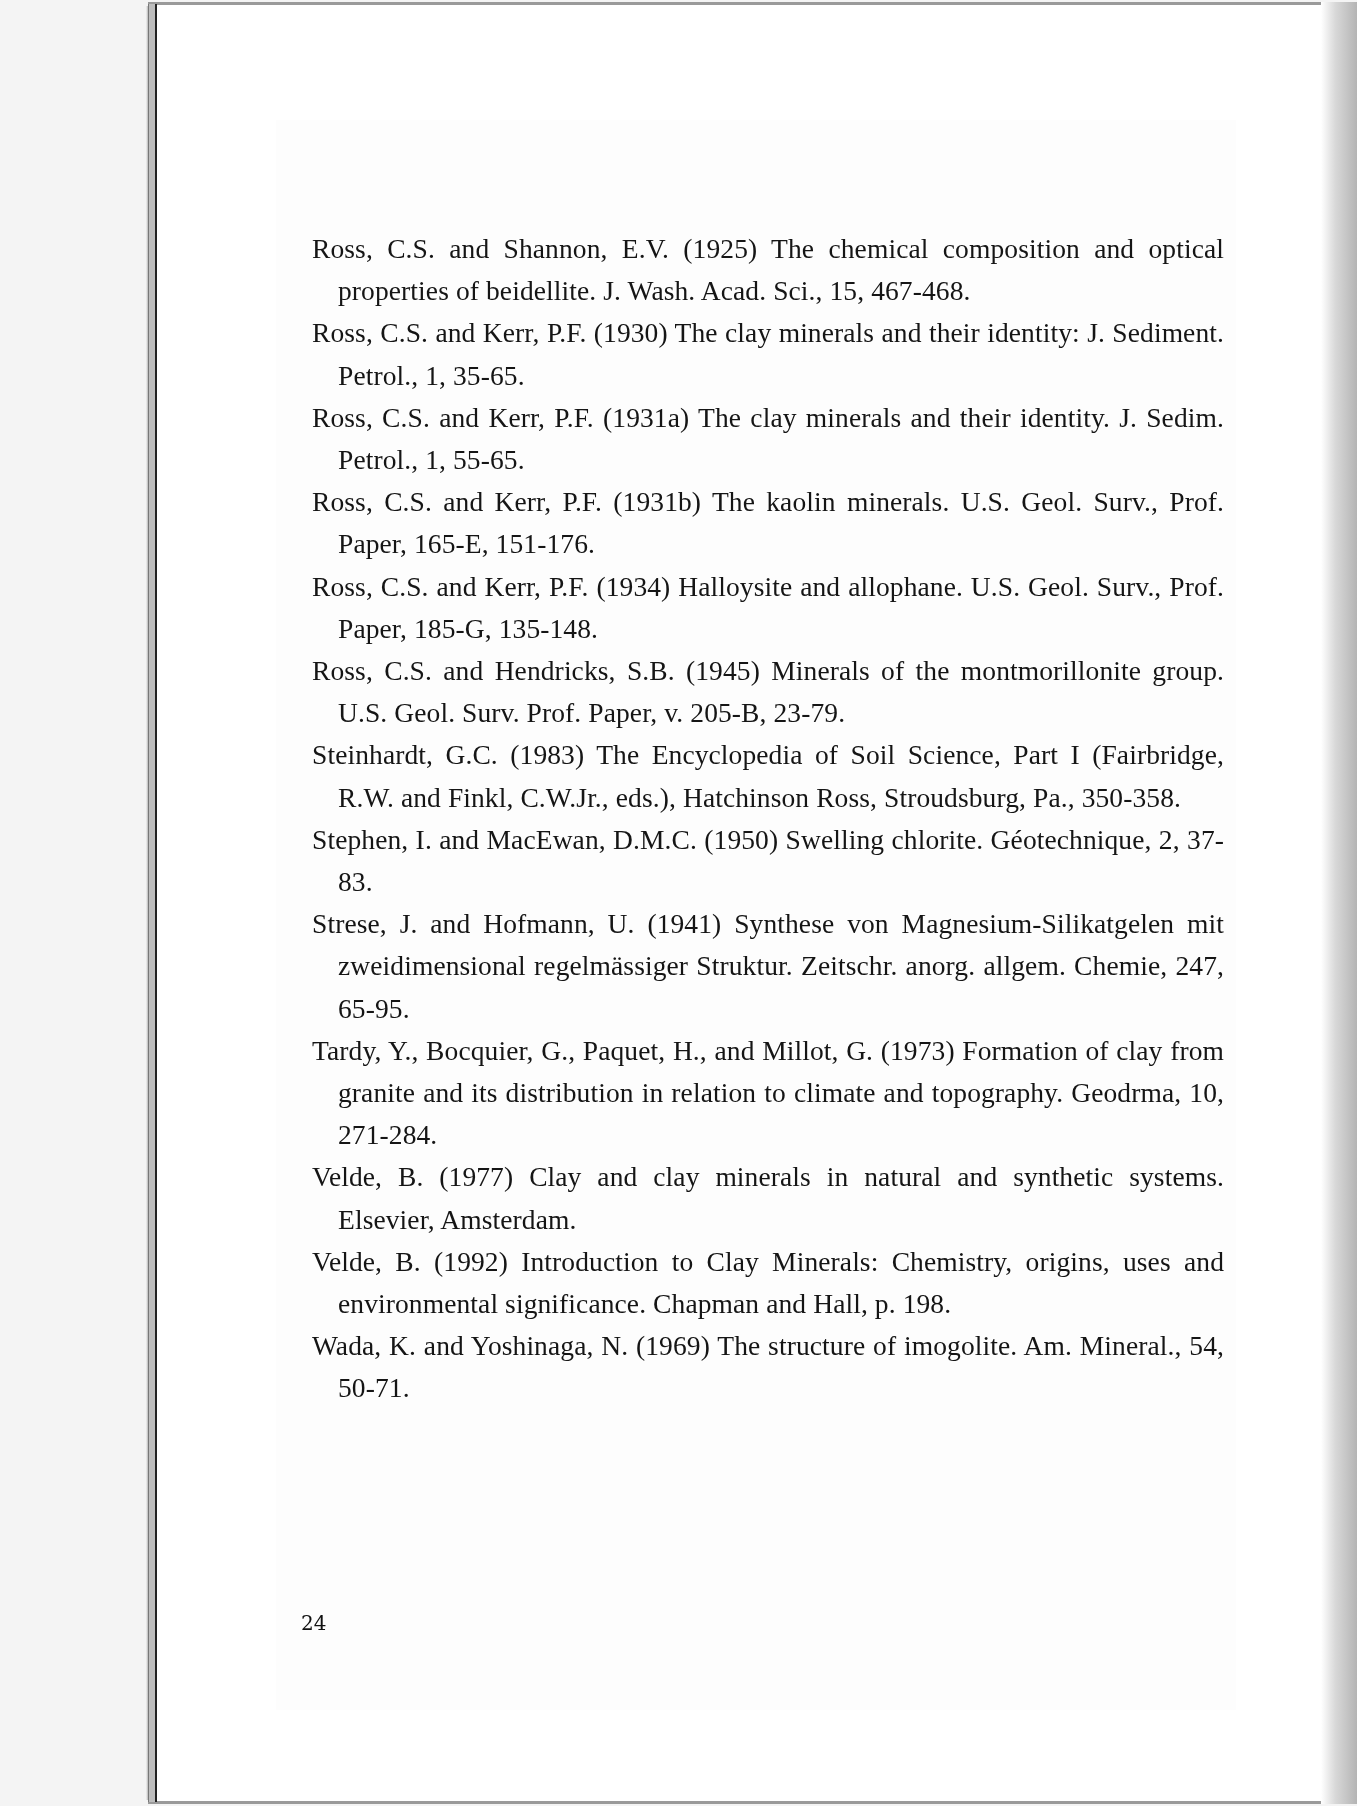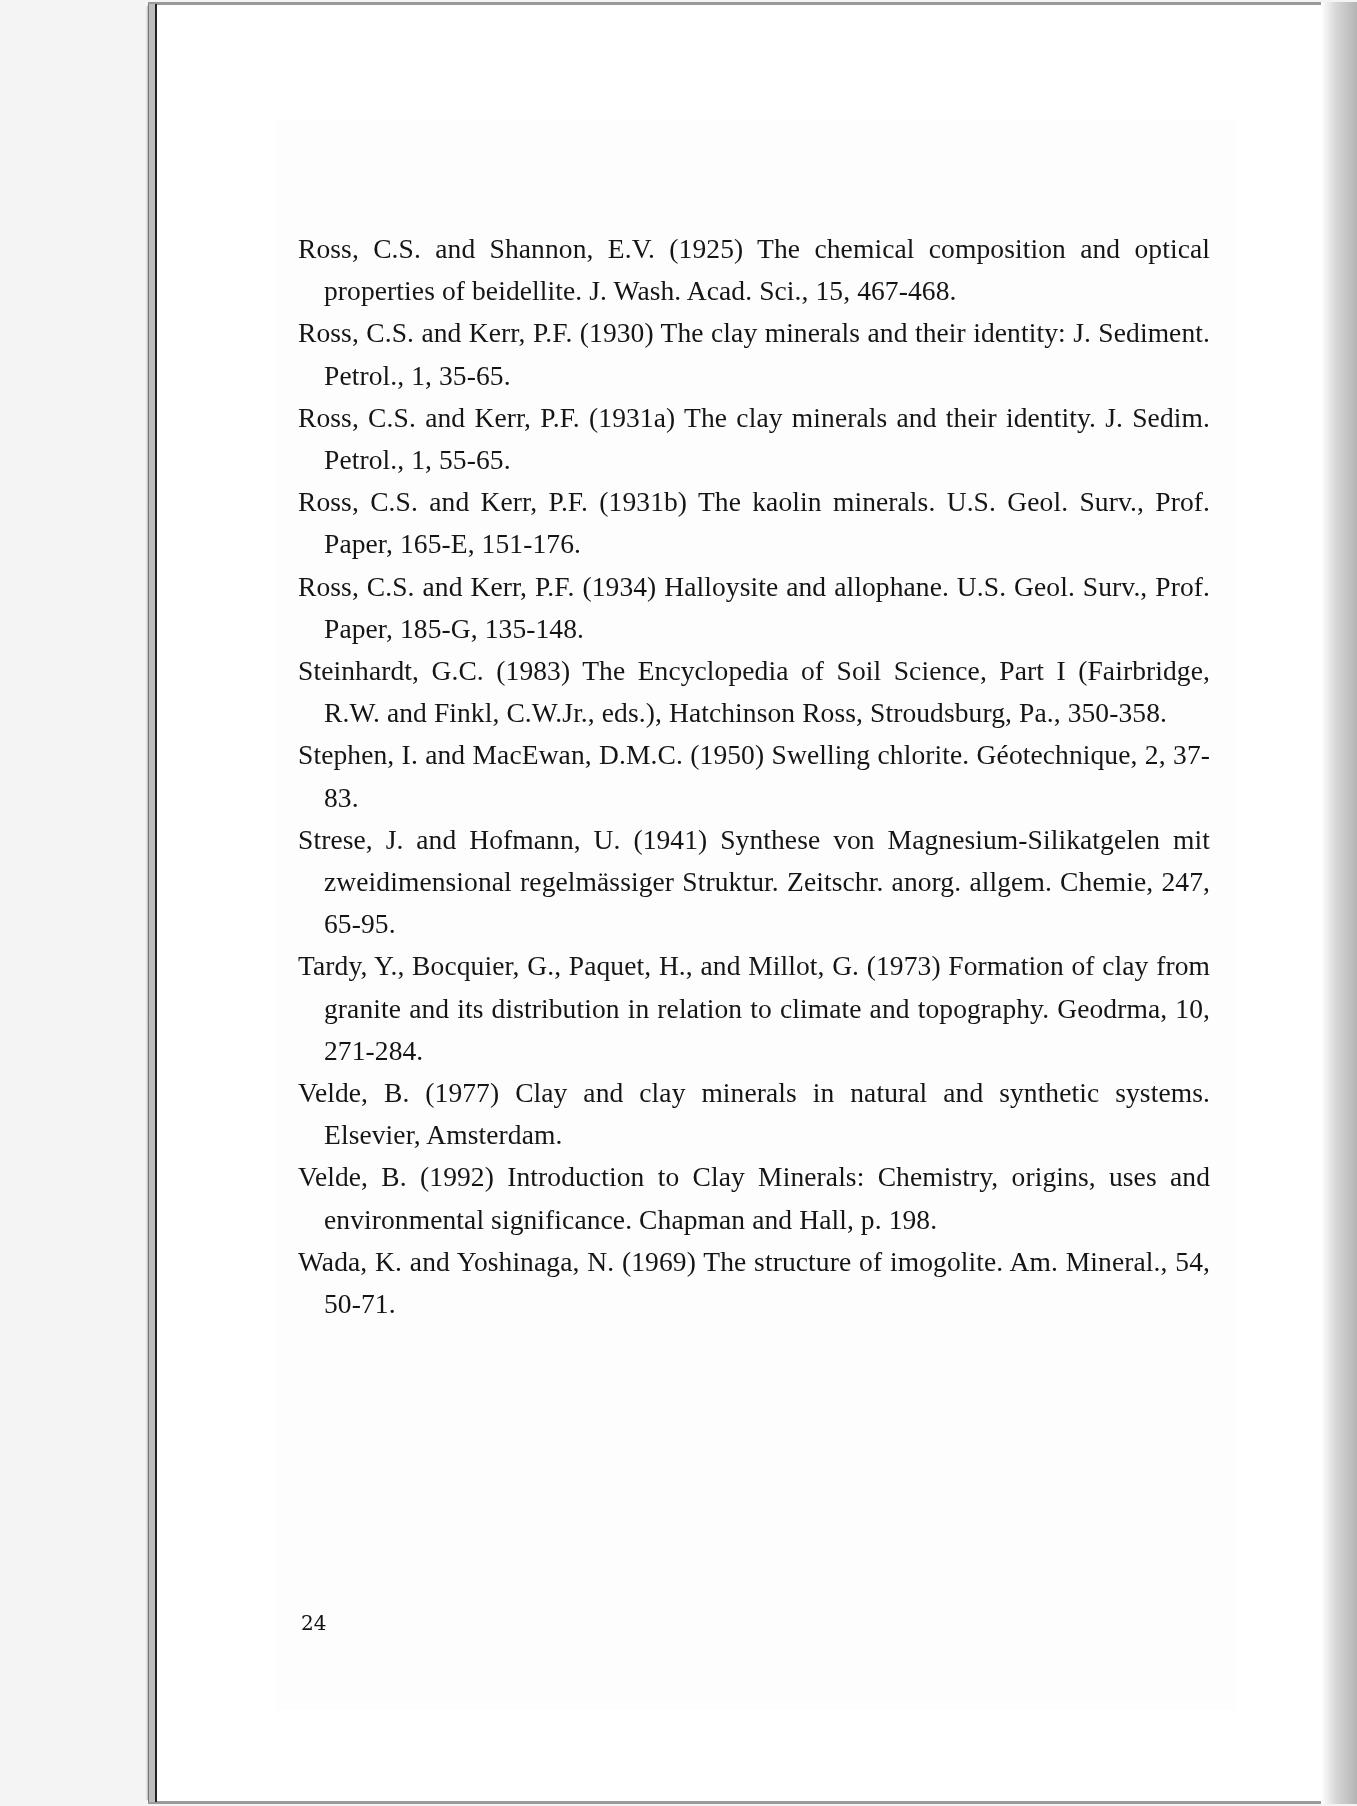--- a/index.html
+++ b/index.html
@@ -55,21 +55,21 @@
     .scan-area {
       position: absolute;
       left: 276px;
       top: 120px;
       width: 960px;
       height: 1590px;
       background: #fdfdfd;
     }
     .refs {
       position: absolute;
-      left: 298px;
+      left: 312px;
       top: 228px;
       width: 912px;
       margin: 0;
       padding: 0;
       list-style: none;
       color: #151515;
       font-size: 27.5px;
       line-height: 42.2px;
       letter-spacing: 0.1px;
     }
@@ -98,20 +98,21 @@
 <div class="spine"></div>
 <div class="right-shadow"></div>
 <div class="scan-area"></div>
 
 <ul class="refs">
   <li class="ref">Ross, C.S. and Shannon, E.V. (1925) The chemical composition and optical properties of beidellite. J. Wash. Acad. Sci., 15, 467-468.</li>
   <li class="ref">Ross, C.S. and Kerr, P.F. (1930) The clay minerals and their identity: J. Sediment. Petrol., 1, 35-65.</li>
   <li class="ref">Ross, C.S. and Kerr, P.F. (1931a) The clay minerals and their identity. J. Sedim. Petrol., 1, 55-65.</li>
   <li class="ref">Ross, C.S. and Kerr, P.F. (1931b) The kaolin minerals. U.S. Geol. Surv., Prof. Paper, 165-E, 151-176.</li>
   <li class="ref">Ross, C.S. and Kerr, P.F. (1934) Halloysite and allophane. U.S. Geol. Surv., Prof. Paper, 185-G, 135-148.</li>
+  <li class="ref">Ross, C.S. and Hendricks, S.B. (1945) Minerals of the montmorillonite group. U.S. Geol. Surv. Prof. Paper, v. 205-B, 23-79.</li>
   <li class="ref">Steinhardt, G.C. (1983) The Encyclopedia of Soil Science, Part I (Fairbridge, R.W. and Finkl, C.W.Jr., eds.), Hatchinson Ross, Stroudsburg, Pa., 350-358.</li>
   <li class="ref">Stephen, I. and MacEwan, D.M.C. (1950) Swelling chlorite. Géotechnique, 2, 37-83.</li>
   <li class="ref">Strese, J. and Hofmann, U. (1941) Synthese von Magnesium-Silikatgelen mit zweidimensional regelmässiger Struktur. Zeitschr. anorg. allgem. Chemie, 247, 65-95.</li>
   <li class="ref">Tardy, Y., Bocquier, G., Paquet, H., and Millot, G. (1973) Formation of clay from granite and its distribution in relation to climate and topography. Geodrma, 10, 271-284.</li>
   <li class="ref">Velde, B. (1977) Clay and clay minerals in natural and synthetic systems. Elsevier, Amsterdam.</li>
   <li class="ref">Velde, B. (1992) Introduction to Clay Minerals: Chemistry, origins, uses and environmental significance. Chapman and Hall, p. 198.</li>
   <li class="ref">Wada, K. and Yoshinaga, N. (1969) The structure of imogolite. Am. Mineral., 54, 50-71.</li>
 </ul>
 
 <div class="page-number">24</div>

